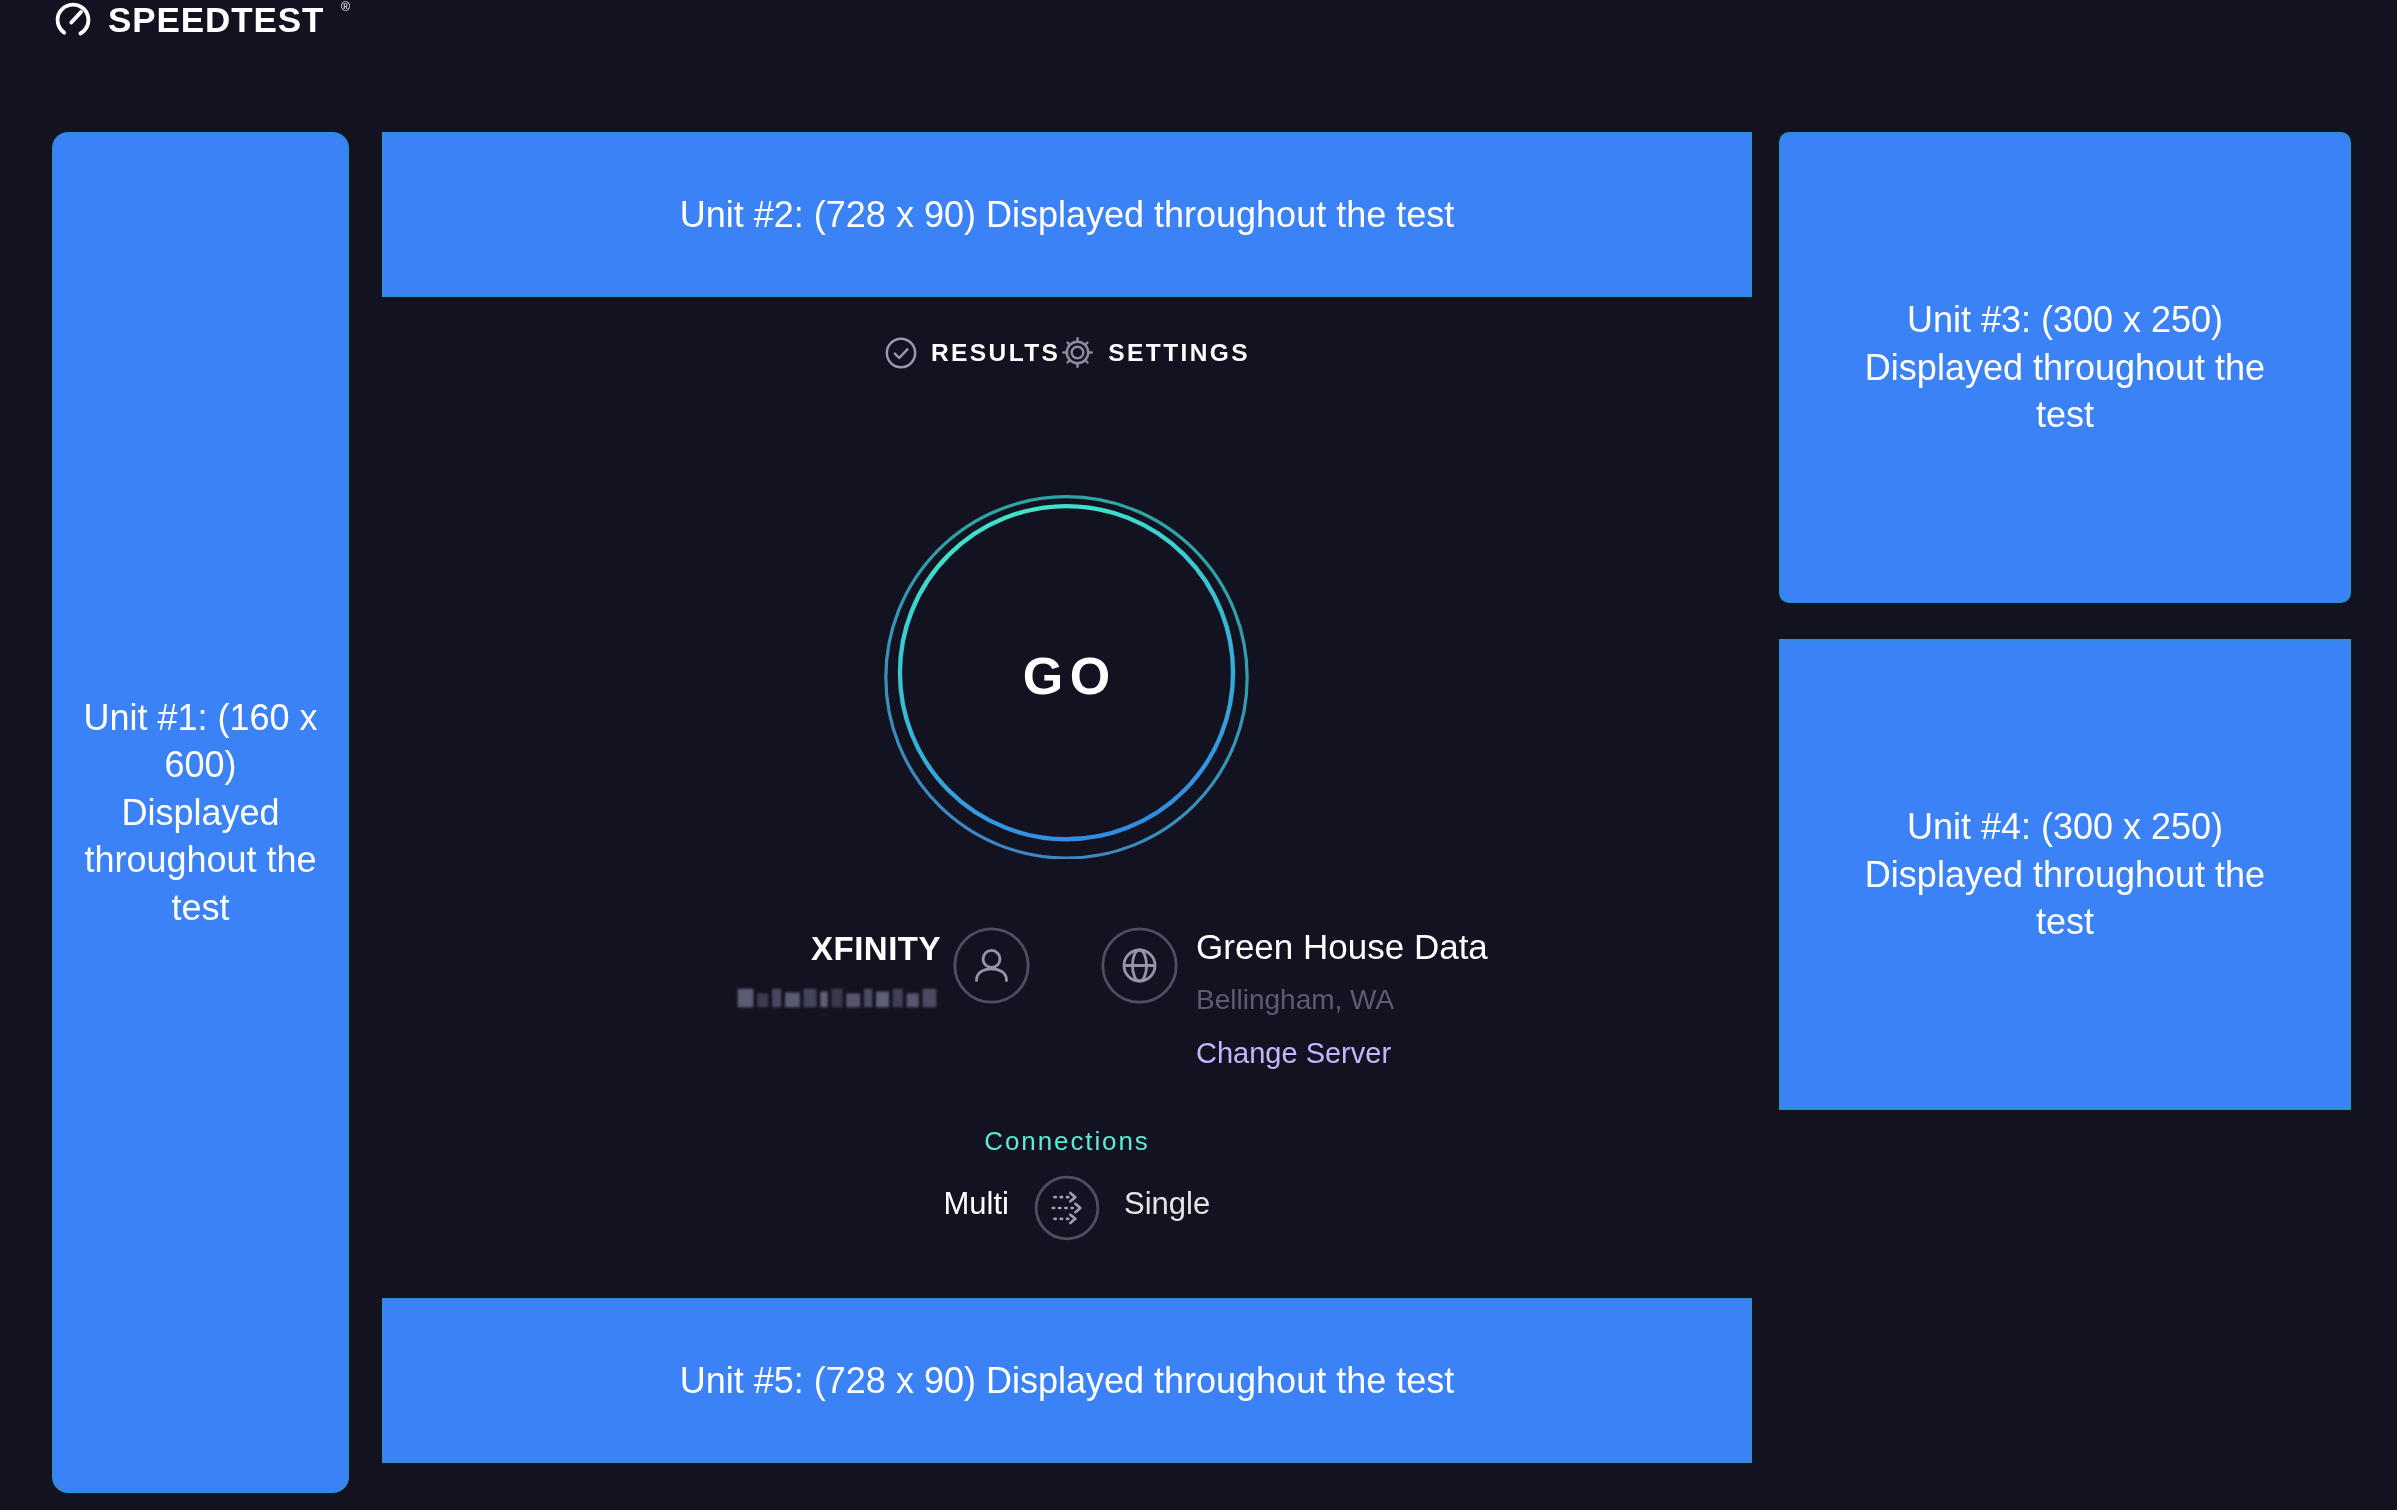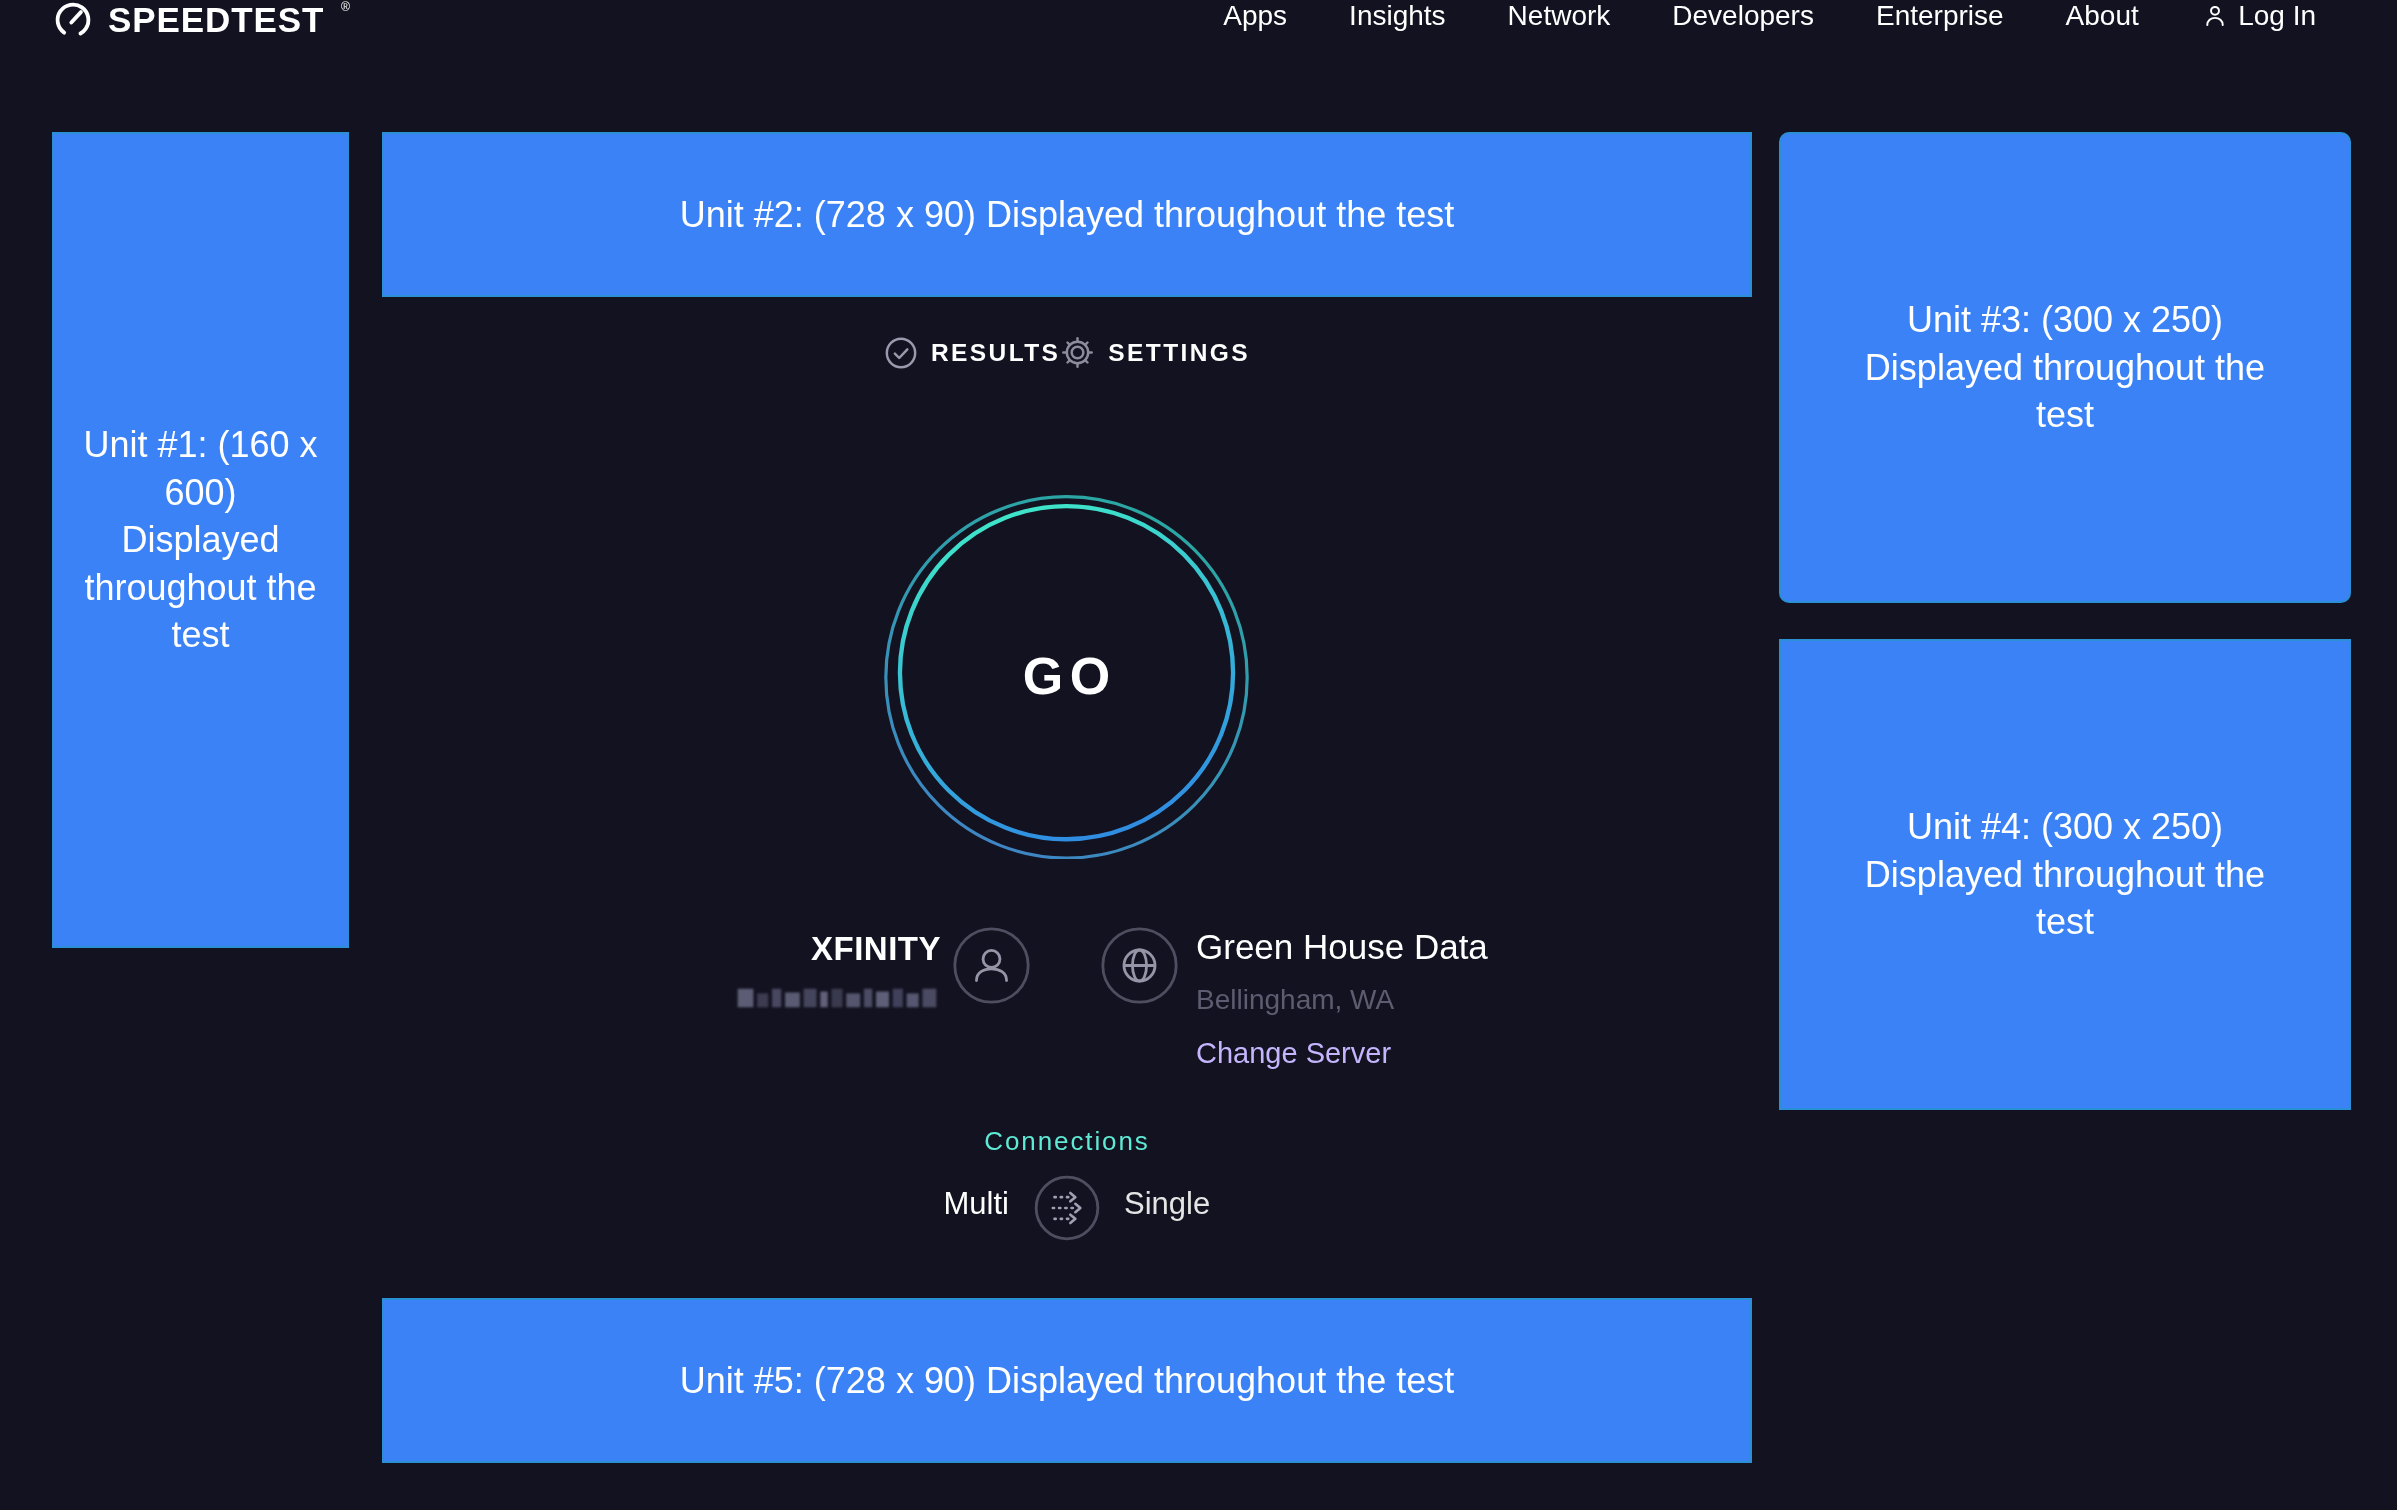--- a/index.html
+++ b/index.html
@@ -14,21 +14,21 @@
   .brand-text{font-size:35px;font-weight:bold;letter-spacing:0.9px;}
   .brand-mark{font-size:12.2px;vertical-align:top;position:relative;top:-13px;left:1.9px;}
   .navlinks{display:flex;align-items:center;gap:62px;font-size:28px;}
   .navlink{cursor:pointer;white-space:nowrap;}
   .login{display:flex;align-items:center;gap:9.4px;cursor:pointer;}
 
   
   .ad{position:absolute;background:#3b82f6;border:2.8px solid #2a8fd4;box-sizing:border-box;
       display:flex;align-items:center;justify-content:center;text-align:center;
       font-size:36px;line-height:1.32;color:#ffffff;cursor:pointer;}
-  .ad-1{left:52px;top:132px;width:297px;height:816px;}
+  .ad-1{left:52px;top:132px;width:297px;height:1361px;border-radius:16px;}
   .ad-2{left:382px;top:132px;width:1370px;height:165px;}
   .ad-3{left:1779px;top:132px;width:572px;height:471px;border-radius:10px;}
   .ad-4{left:1779px;top:639px;width:572px;height:471px;}
   .ad-5{left:382px;top:1298px;width:1370px;height:165px;}
   .ad-1 .ad-text{width:235px;}
   .ad-3 .ad-text,.ad-4 .ad-text{width:443px;}
 
   
   .tabs{position:absolute;left:382px;top:335px;width:1370px;display:flex;
         align-items:center;justify-content:center;}
@@ -72,39 +72,20 @@
           <g stroke="#ffffff" fill="none" stroke-linecap="round">
             <circle cx="24" cy="24" r="18.5" stroke-width="4.6" stroke-dasharray="95 21.2" transform="rotate(125 24 24)"></circle>
             <line x1="22" y1="27" x2="33.5" y2="14.5" stroke-width="4.6"></line>
           </g>
         </svg>
       </span>
       <span class="brand-text">SPEEDTEST</span>
       <span class="brand-mark">®</span>
     </div>
 
-    <div class="navlinks">
-      <span class="navlink">Apps</span>
-      <span class="navlink">Insights</span>
-      <span class="navlink">Network</span>
-      <span class="navlink">Developers</span>
-      <span class="navlink">Enterprise</span>
-      <span class="navlink">About</span>
-      <span class="login">
-        <span style="display:flex;">
-          <svg width="28" height="28" viewBox="0 0 24 24">
-            <g stroke="#ffffff" stroke-width="1.7" fill="none" stroke-linecap="round">
-              <circle cx="12" cy="7.6" r="3.4"></circle>
-              <path d="M5.4 19.8 c0-3.8 3-6.2 6.6-6.2 s6.6 2.4 6.6 6.2"></path>
-            </g>
-          </svg>
-        </span>
-        <span>Log In</span>
-      </span>
-    </div>
   </nav>
 
   <div class="ad ad-1">
     <div class="ad-text">Unit #1: (160 x 600) Displayed throughout the test</div>
   </div>
   <div class="ad ad-2">
     <div class="ad-text">Unit #2: (728 x 90) Displayed throughout the test</div>
   </div>
   <div class="ad ad-3">
     <div class="ad-text">Unit #3: (300 x 250) Displayed throughout the test</div>

